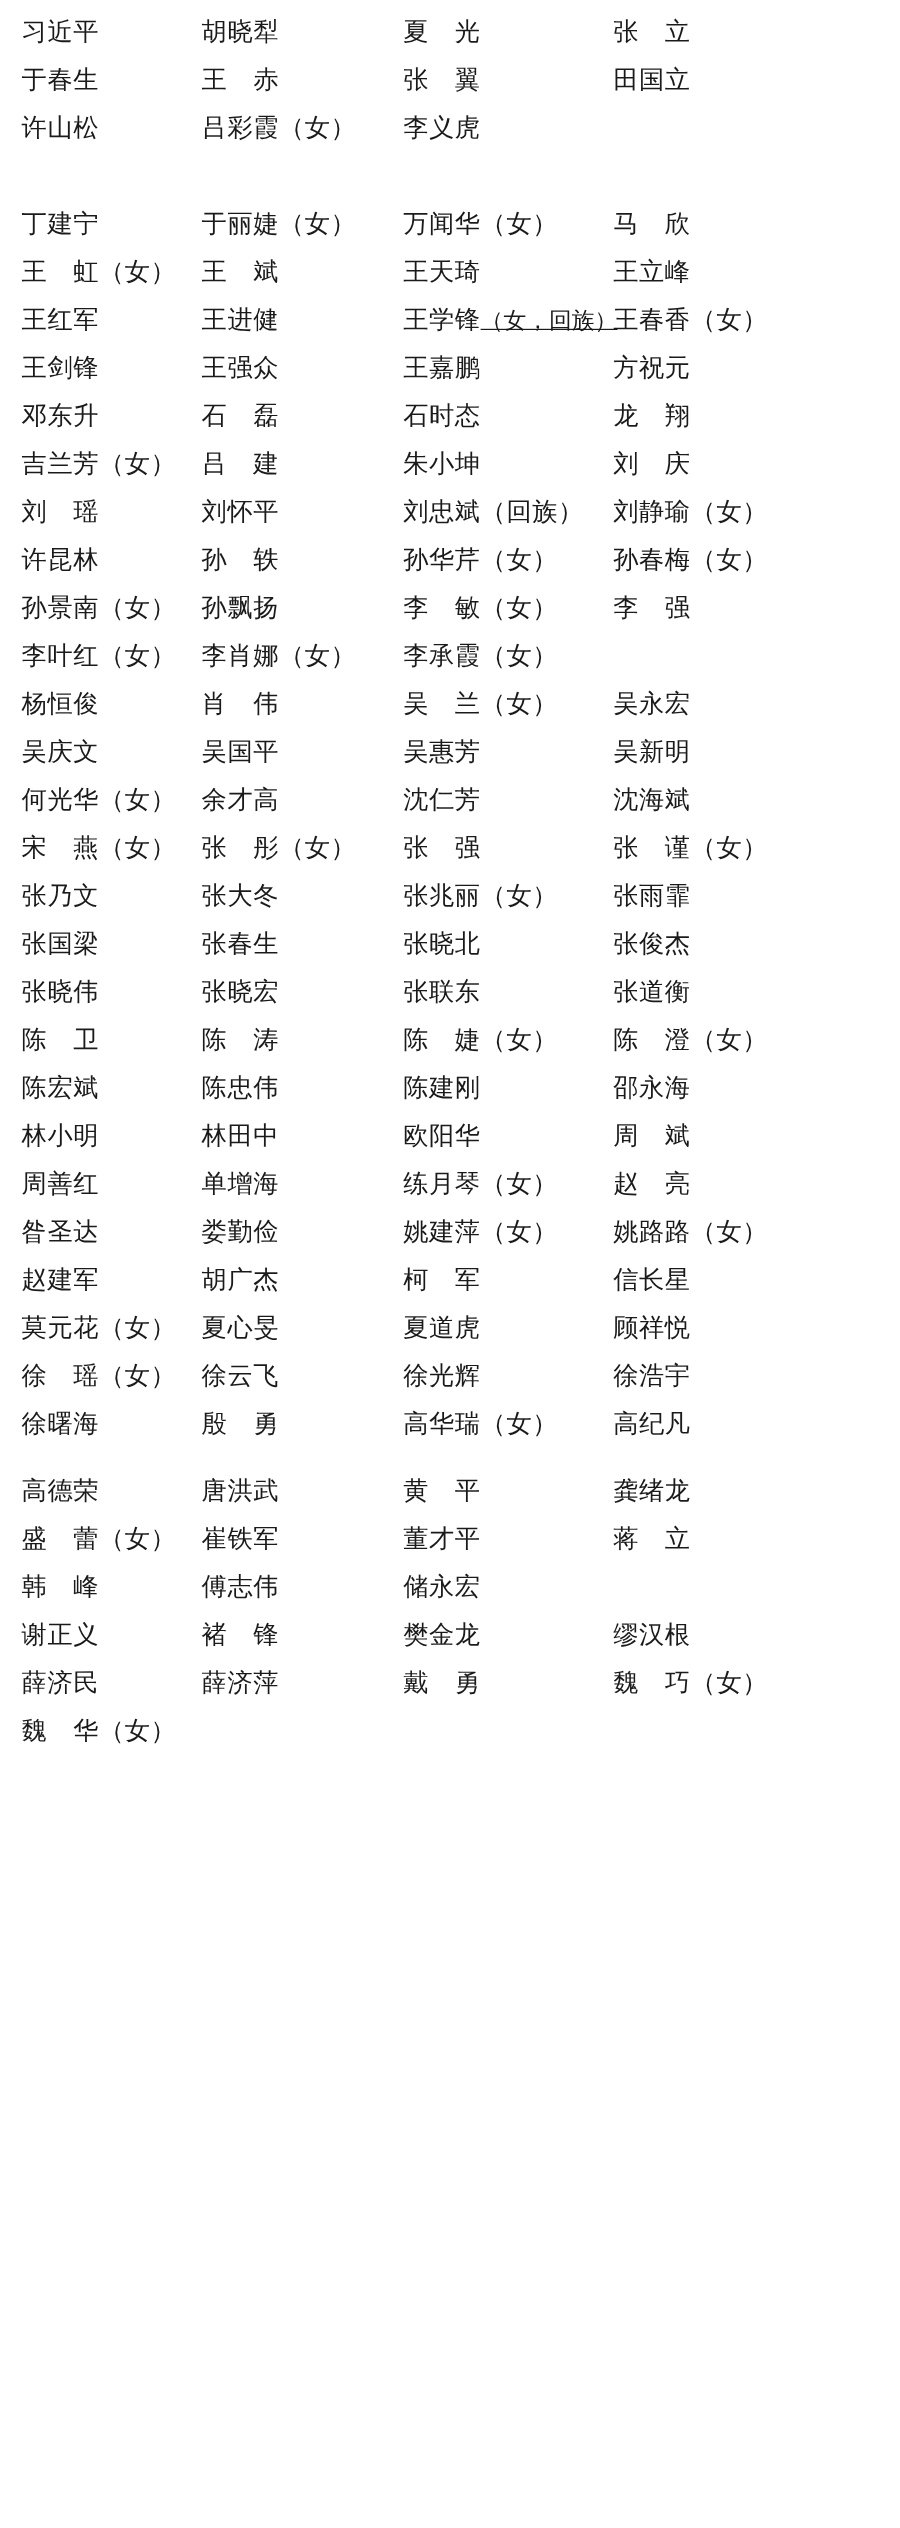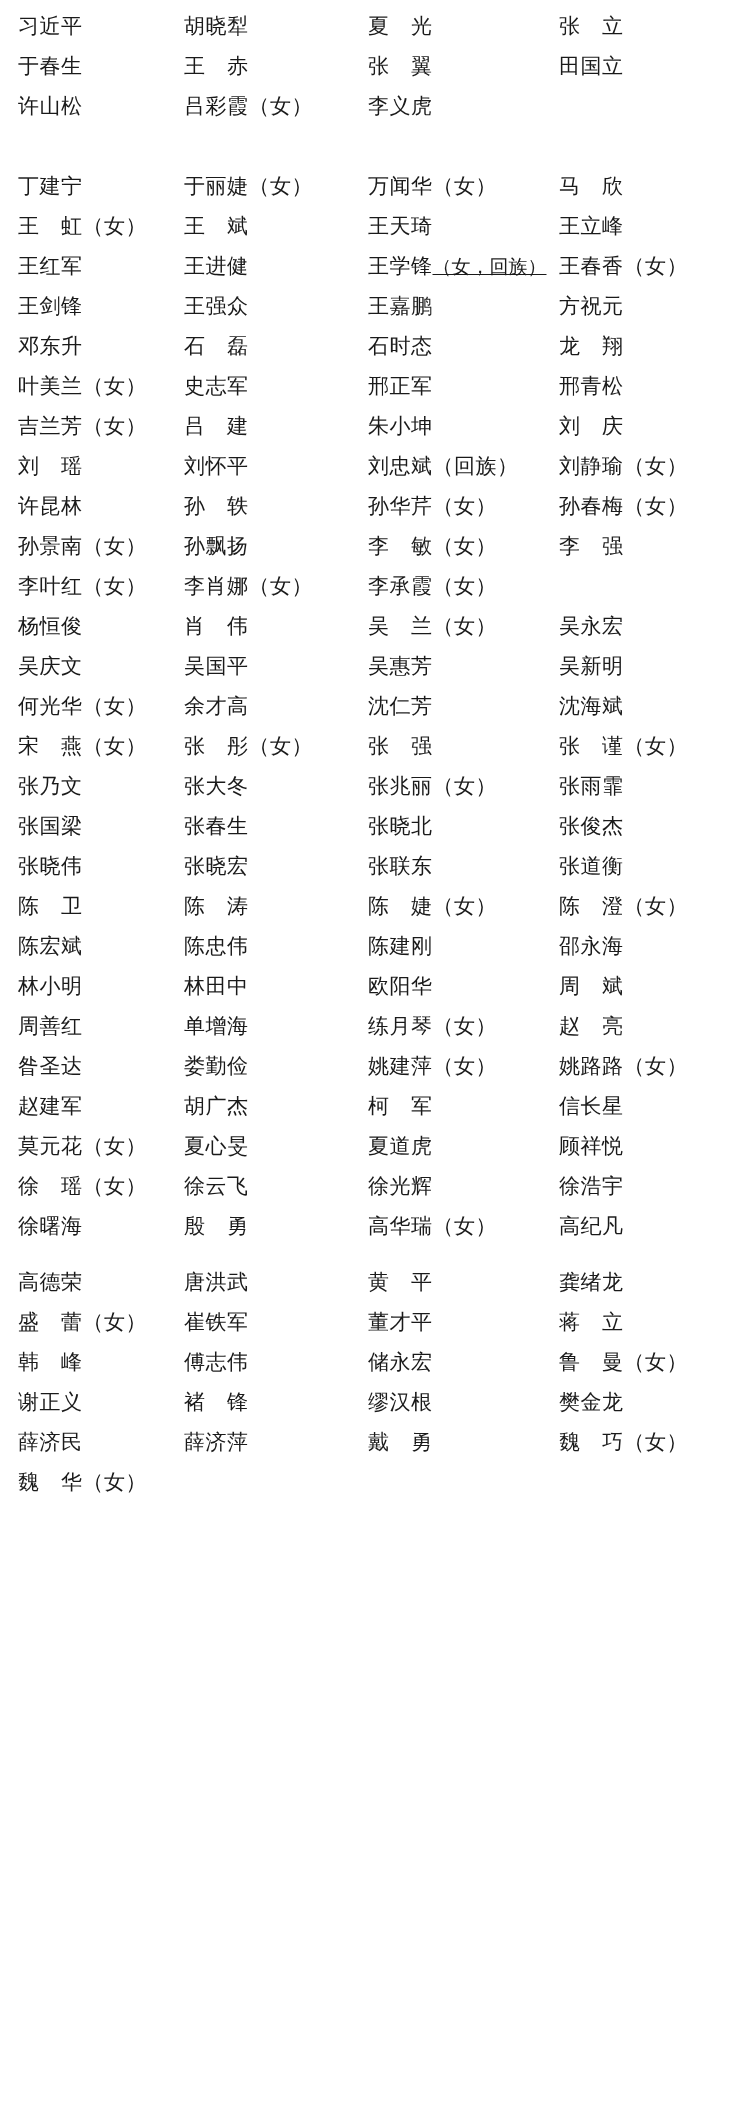--- a/index.html
+++ b/index.html
@@ -19,21 +19,20 @@
     padding: 6px 18px 10px 18px;
   }
   .group {
     display: block;
   }
   .name-row {
     display: grid;
     grid-template-columns: 150px 168px 175px 185px;
     align-items: baseline;
     height: 40px;
-    gap: 16px;
   }
   .cell {
     font-size: 21px;
     line-height: 40px;
     letter-spacing: 0.5px;
     white-space: nowrap;
   }
   .cell .sub {
     font-size: 19px;
     letter-spacing: 0;
@@ -97,26 +96,20 @@
           <div class="cell">王嘉鹏</div>
           <div class="cell">方祝元</div>
         </div>
         <div class="name-row">
           <div class="cell">邓东升</div>
           <div class="cell">石　磊</div>
           <div class="cell">石时态</div>
           <div class="cell">龙　翔</div>
         </div>
         <div class="name-row">
-          <div class="cell">叶美兰（女）</div>
-          <div class="cell">史志军</div>
-          <div class="cell">邢正军</div>
-          <div class="cell">邢青松</div>
-        </div>
-        <div class="name-row">
           <div class="cell">吉兰芳（女）</div>
           <div class="cell">吕　建</div>
           <div class="cell">朱小坤</div>
           <div class="cell">刘　庆</div>
         </div>
         <div class="name-row">
           <div class="cell">刘　瑶</div>
           <div class="cell">刘怀平</div>
           <div class="cell">刘忠斌（回族）</div>
           <div class="cell">刘静瑜（女）</div>
@@ -246,27 +239,26 @@
         <div class="name-row">
           <div class="cell">盛　蕾（女）</div>
           <div class="cell">崔铁军</div>
           <div class="cell">董才平</div>
           <div class="cell">蒋　立</div>
         </div>
         <div class="name-row">
           <div class="cell">韩　峰</div>
           <div class="cell">傅志伟</div>
           <div class="cell">储永宏</div>
-          <div class="cell">鲁　曼（女）</div>
         </div>
         <div class="name-row">
           <div class="cell">谢正义</div>
           <div class="cell">褚　锋</div>
+          <div class="cell">樊金龙</div>
           <div class="cell">缪汉根</div>
-          <div class="cell">樊金龙</div>
         </div>
         <div class="name-row">
           <div class="cell">薛济民</div>
           <div class="cell">薛济萍</div>
           <div class="cell">戴　勇</div>
           <div class="cell">魏　巧（女）</div>
         </div>
         <div class="name-row">
           <div class="cell">魏　华（女）</div>
           <div class="cell"></div>

